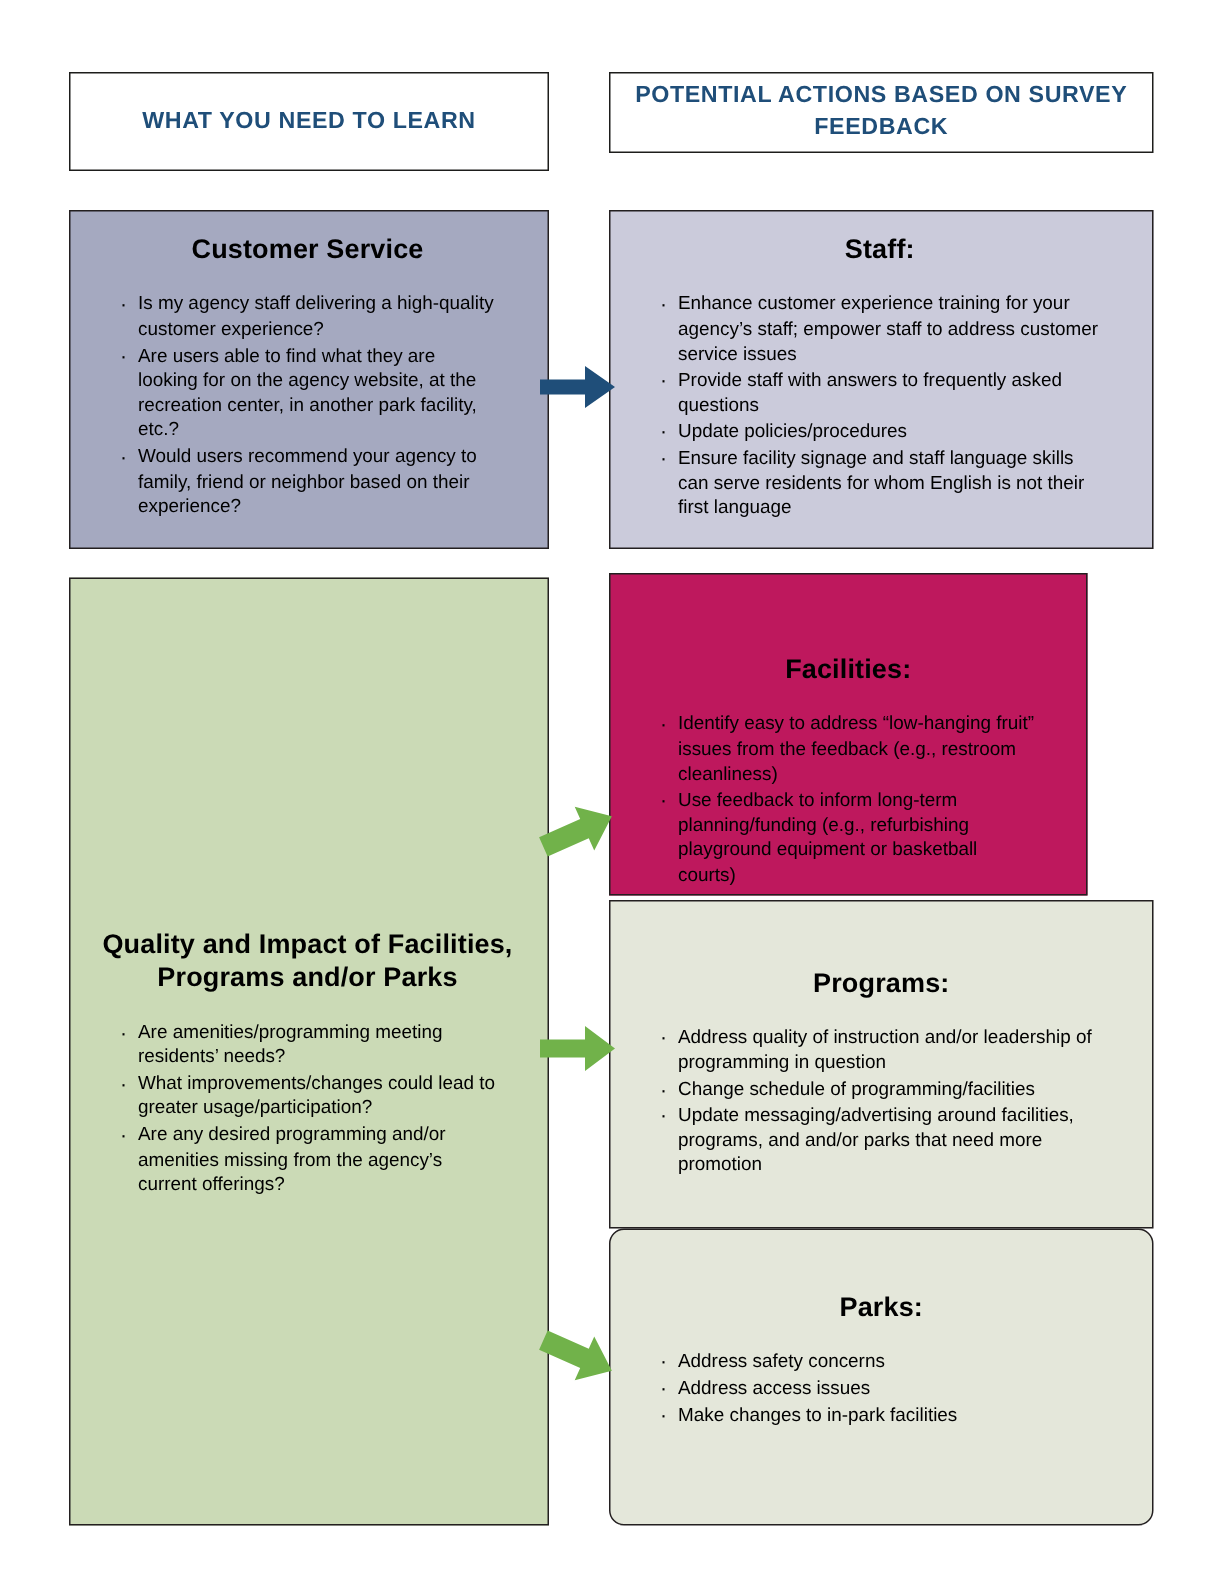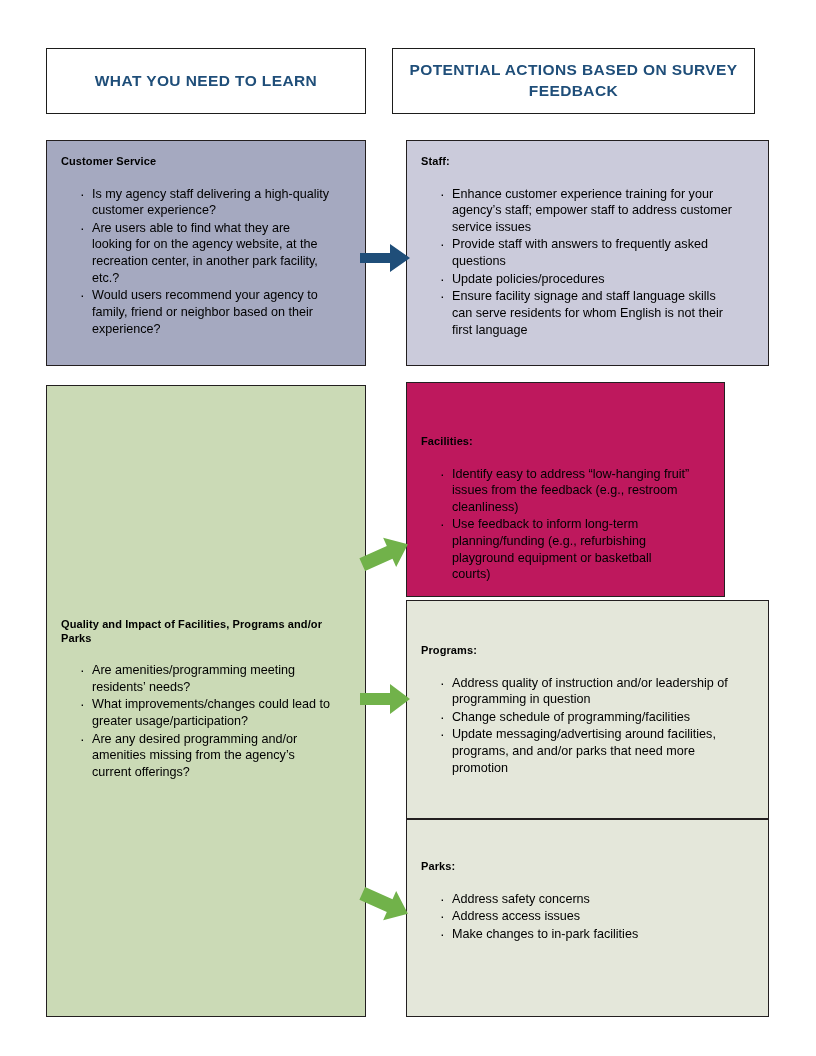--- a/index.html
+++ b/index.html
@@ -34,39 +34,40 @@
     color: #1f4e79;
     font-weight: bold;
     font-size: 15.5px;
     letter-spacing: 0.4px;
     line-height: 1.35;
     text-transform: uppercase;
     font-stretch: condensed;
     padding: 6px 10px;
   }
   #header-left  { left: 46px;  top: 48px; width: 320px; height: 66px; }
-  #header-right { left: 392px; top: 48px; width: 363px; height: 66px; }
+  #header-right { left: 406px; top: 48px; width: 363px; height: 54px; }
 
   
   .box {
     position: absolute;
     box-sizing: border-box;
     border: 1px solid #231f20;
     padding: 14px 16px 12px 14px;
     overflow: hidden;
   }
 
   .box-title {
     font-weight: bold;
-    font-size: 11px;
+    font-size: 18px;
     color: #000000;
     line-height: 1.24;
     margin: 0 0 1px 0;
     font-stretch: condensed;
     letter-spacing: 0.1px;
+    text-align: center;
   }
 
   ul.bullets {
     list-style: none;
     margin: 17px;
     padding: 0;
   }
   ul.bullets li {
     position: relative;
     padding-left: 14px;
@@ -120,20 +121,21 @@
     background: #e4e7da;
     padding: 16px;
   }
   #box-programs .inner {
     position: absolute; left: 14px; right: 14px; top: 43px;
   }
   #box-parks {
     left: 406px; top: 819px; width: 363px; height: 198px;
     background: #e4e7da;
     padding: 0;
+    border-radius: 10px;
   }
   #box-parks .inner {
     position: absolute; left: 14px; right: 14px; top: 40px;
   }
 
   
   .arrow {
     position: absolute;
     pointer-events: none;
   }

